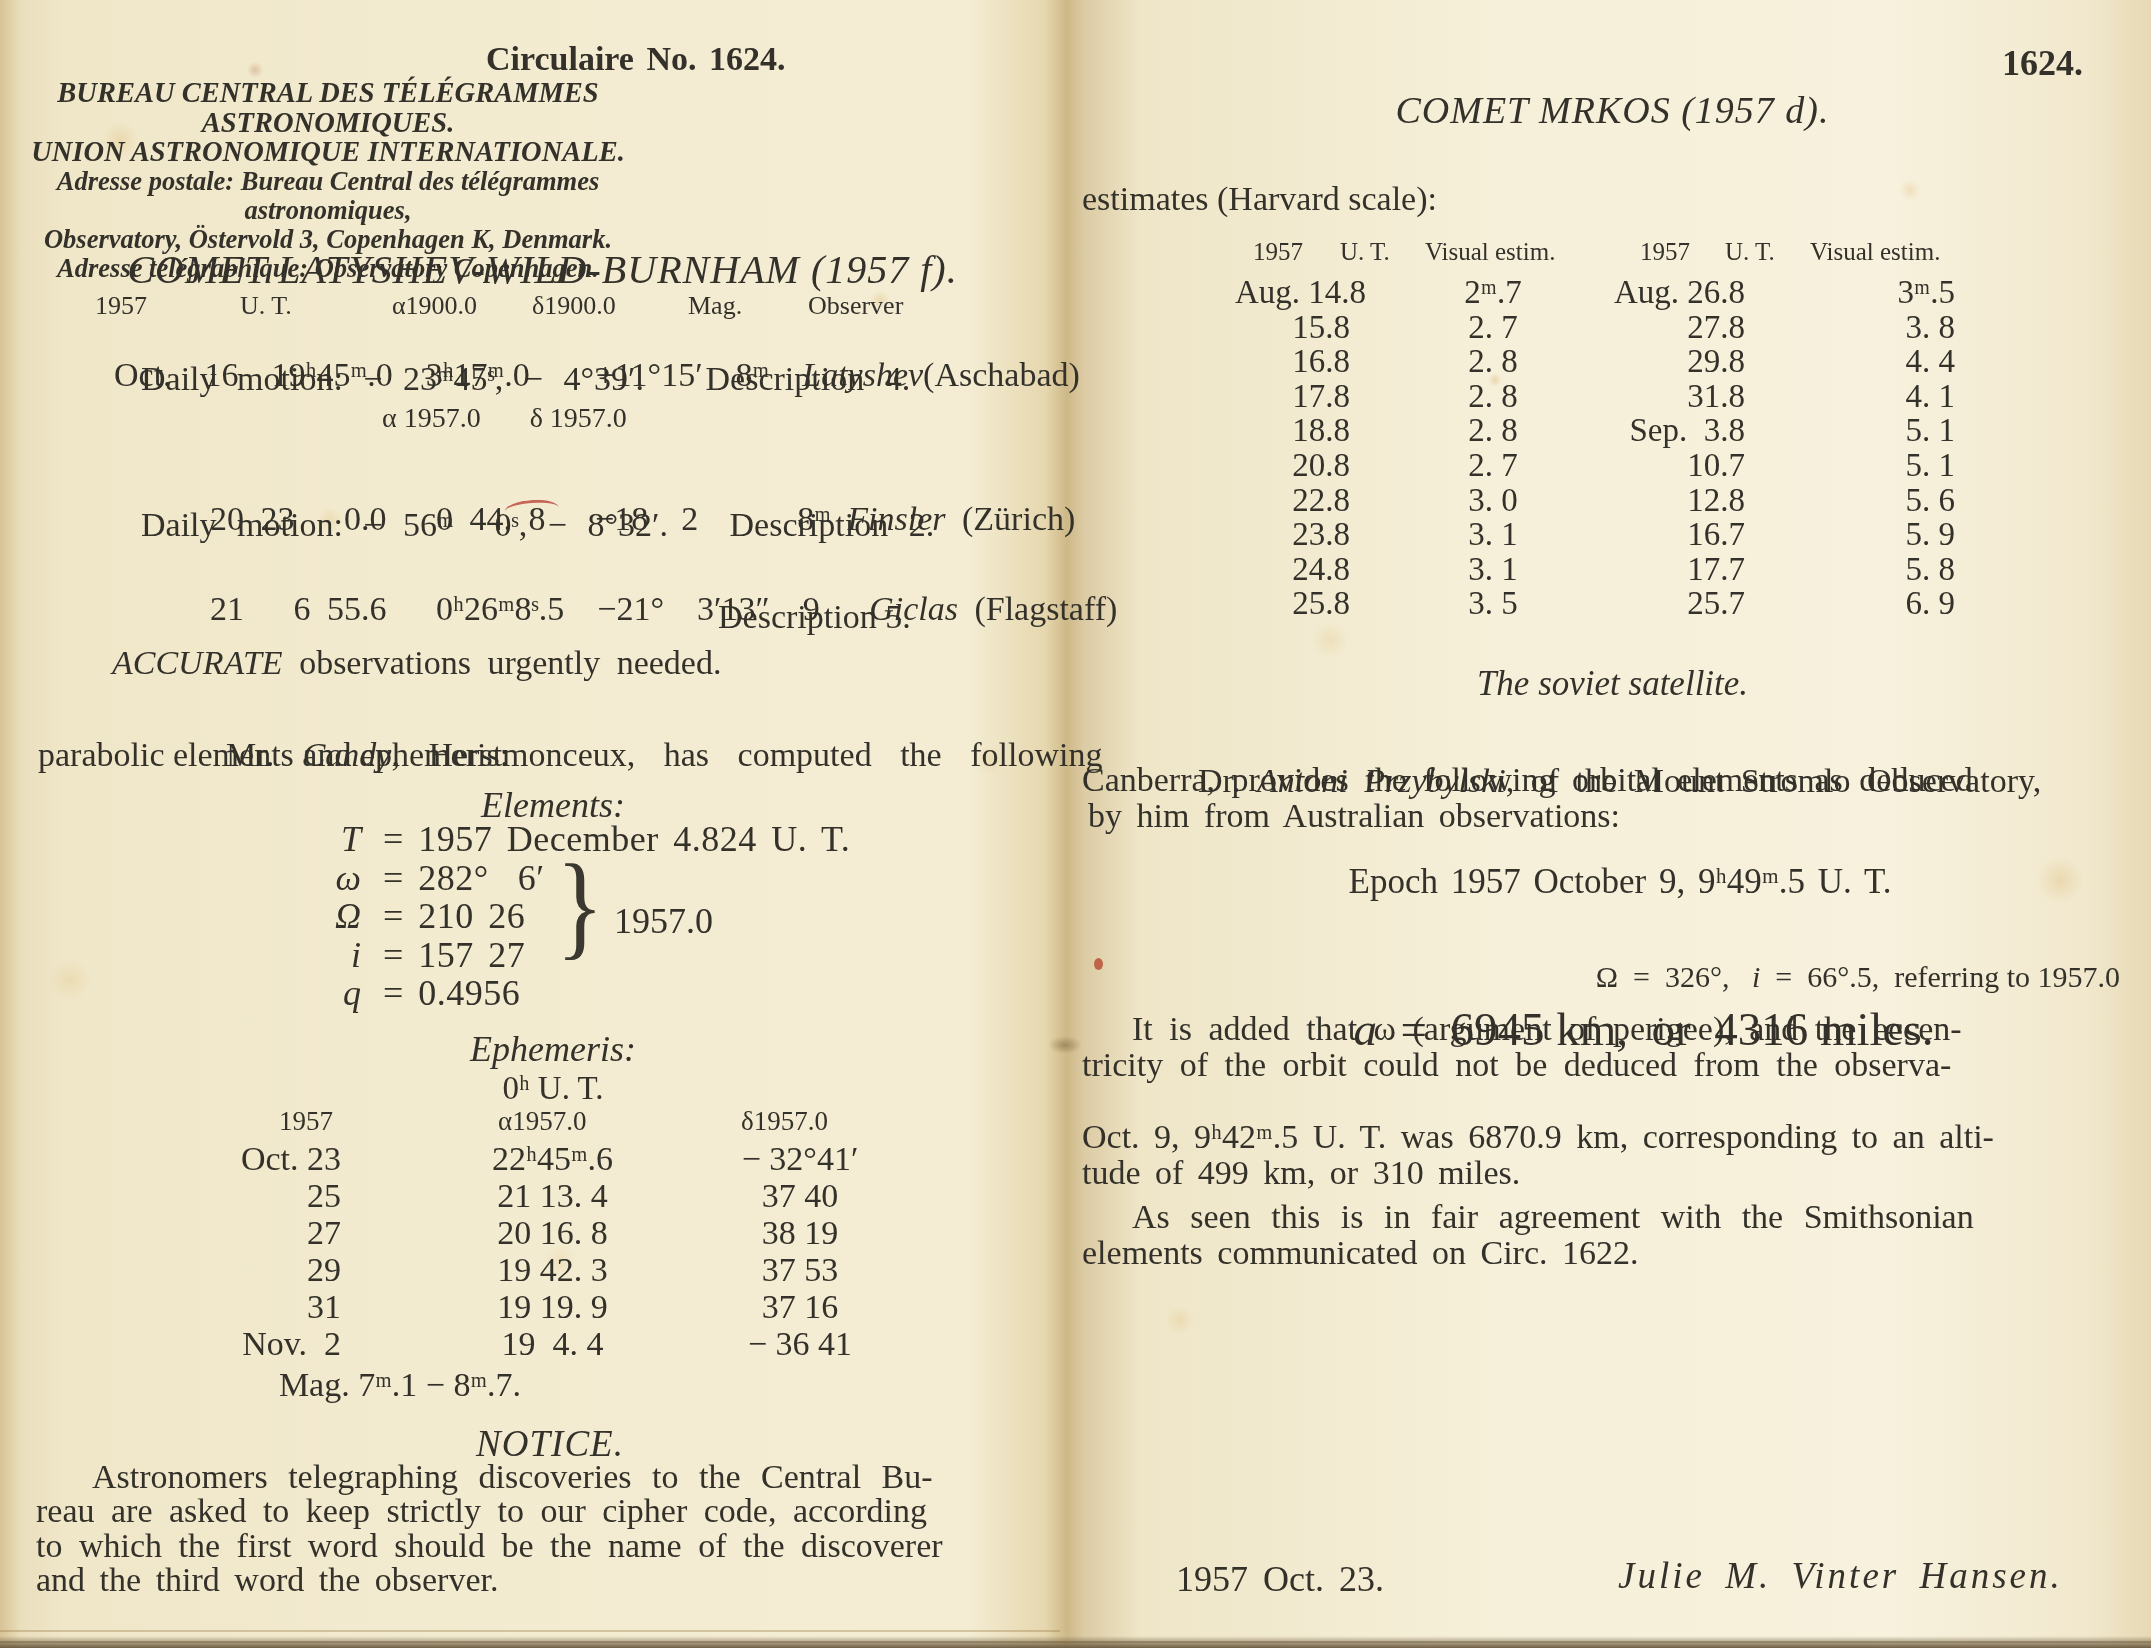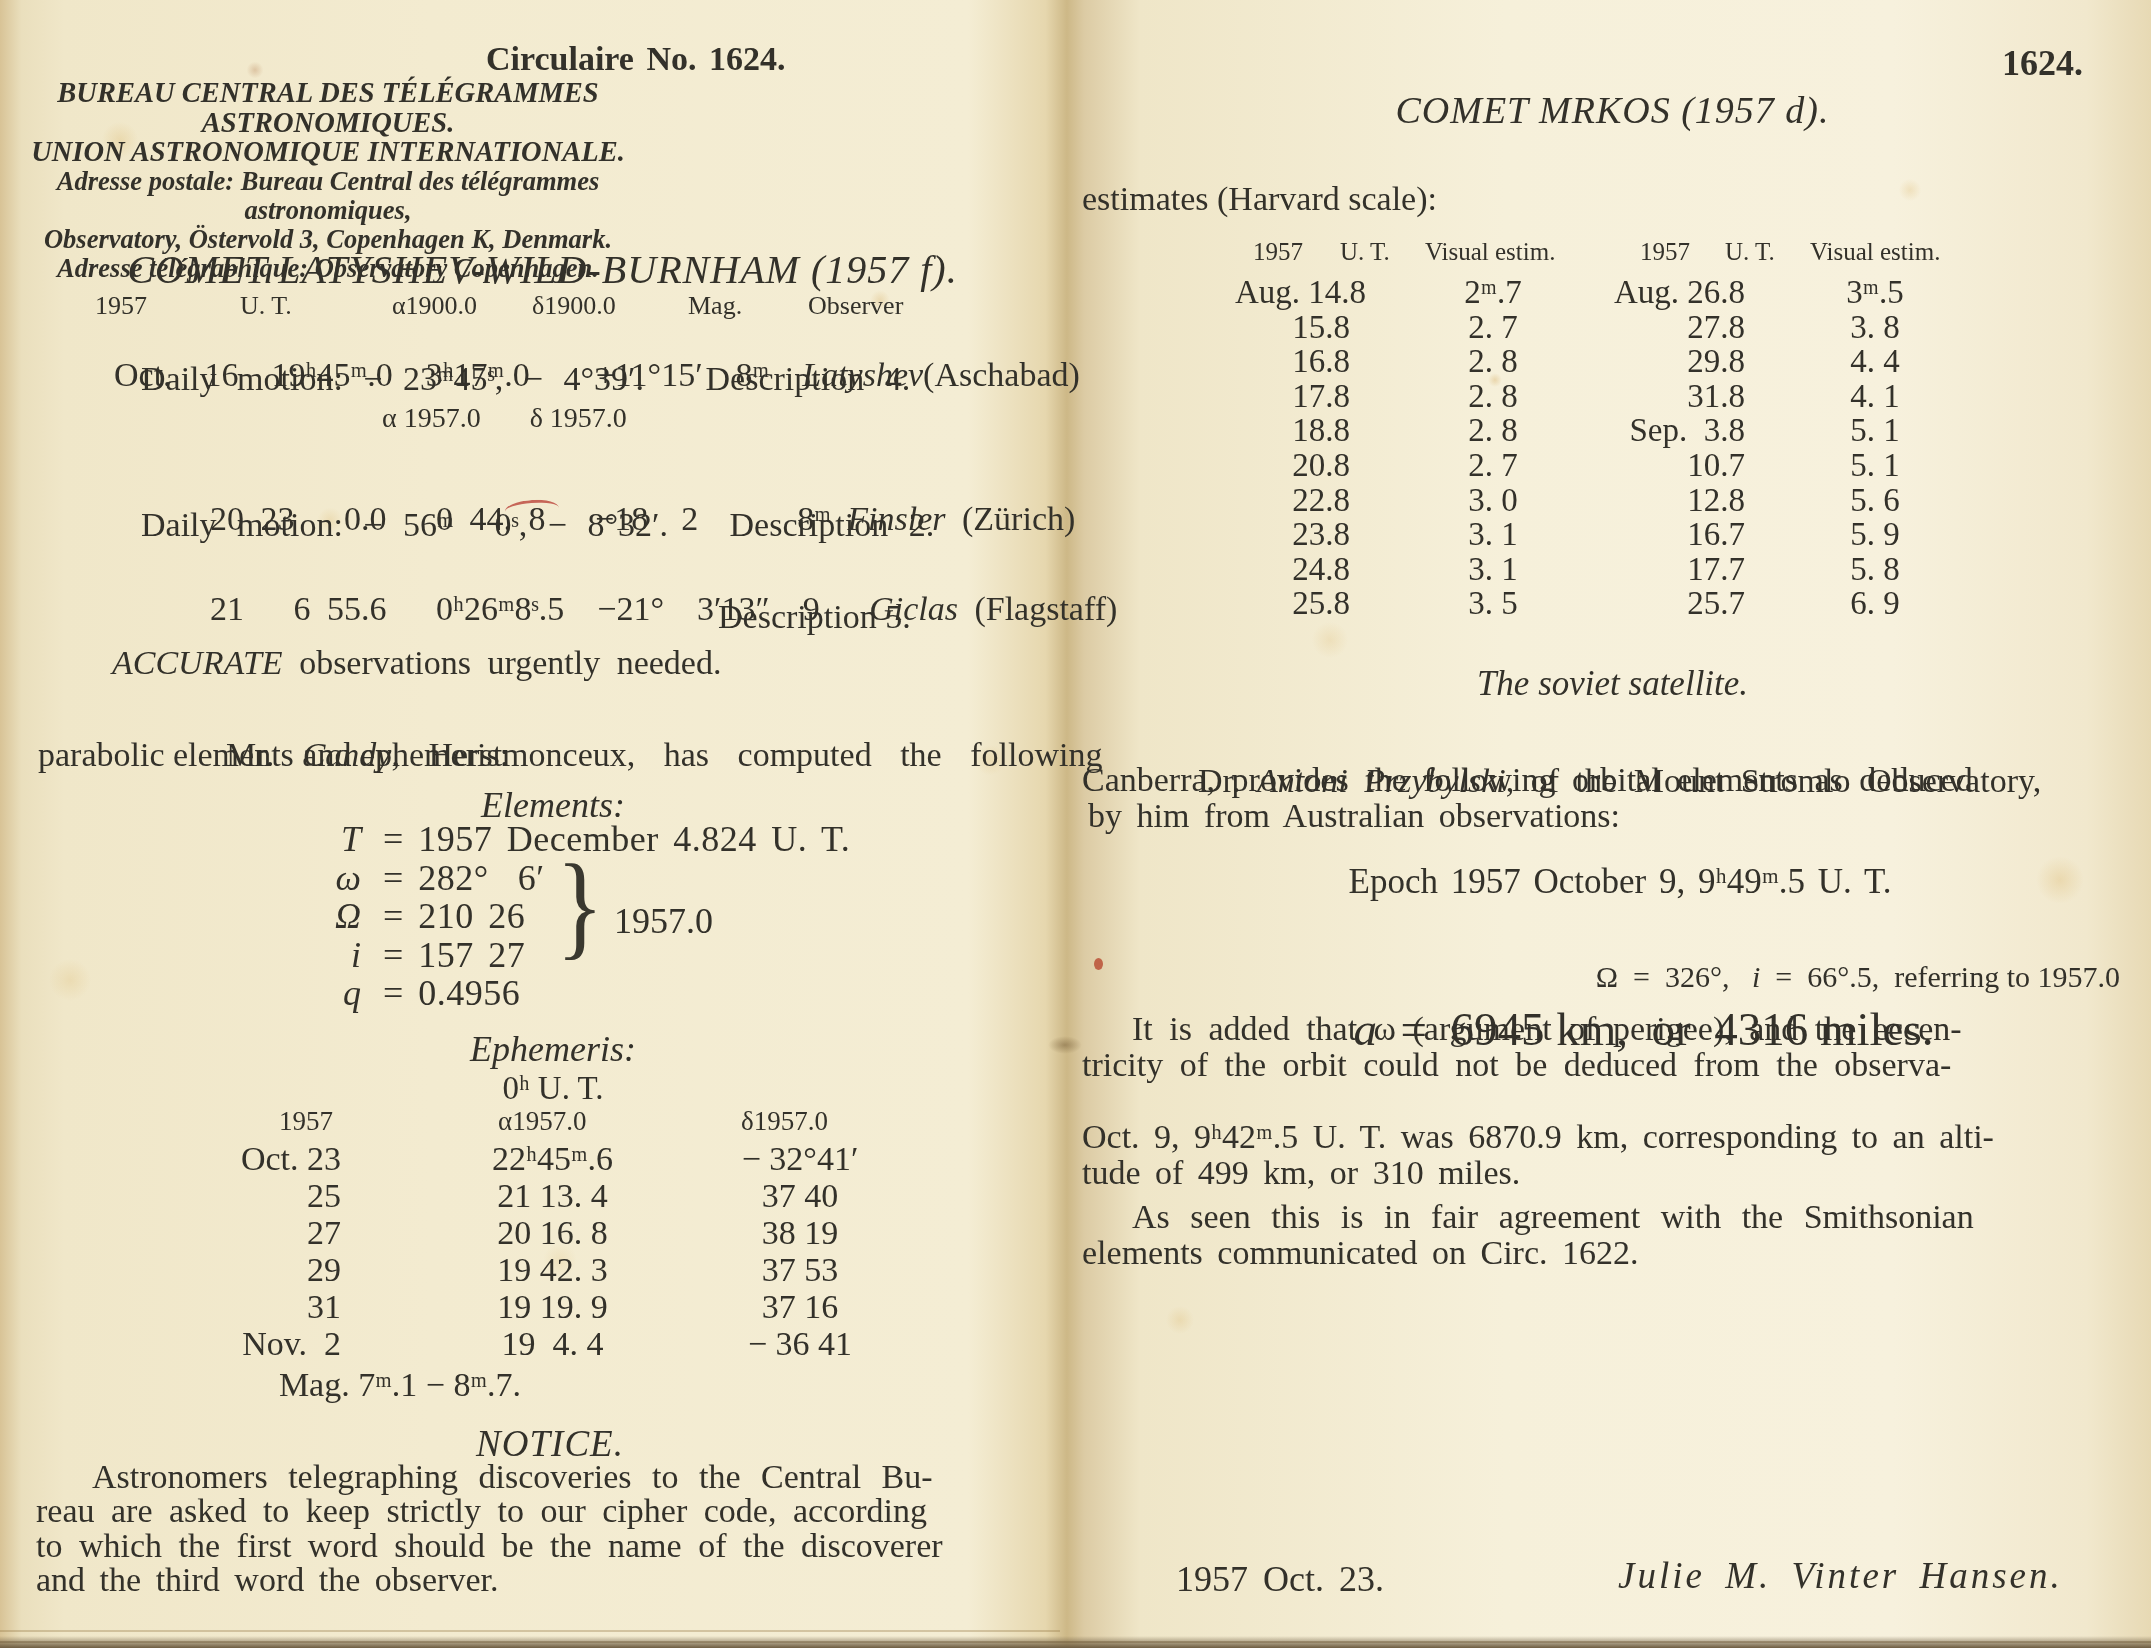--- a/index.html
+++ b/index.html
@@ -34,21 +34,21 @@
   .eph-grid .tcell:nth-child(3){text-align:center;}
   
   .elem-grid{left:260px;top:818px;grid-template-columns:105px 430px;grid-auto-rows:38.5px;font-size:36px;}
   .elem-grid .tcell:nth-child(1){text-align:right;font-style:italic;padding-right:4px;}
   .elem-grid .tcell:nth-child(2){padding-left:18px;letter-spacing:.5px;word-spacing:5px;}
   
   .mrkos-grid{left:1235px;top:274px;grid-template-columns:115px 240px 155px 210px;grid-auto-rows:34.6px;font-size:33px;}
   .mrkos-grid .tcell:nth-child(1){text-align:right;}
   .mrkos-grid .tcell:nth-child(2){text-align:center;padding-left:46px;}
   .mrkos-grid .tcell:nth-child(3){text-align:right;}
-  .mrkos-grid .tcell:nth-child(4){text-align:center;padding-left:50px;}
+  .mrkos-grid .tcell:nth-child(4){text-align:right;padding-left:50px;}
   .brace{font-size:116px;line-height:118px;font-weight:200;transform:scaleX(.85);color:#3a382f;}
   .squiggle{width:54px;height:16px;border-top:3px solid #bf4f44;border-radius:60%;transform:rotate(-4deg);opacity:.85;}
   .red-dot{width:9px;height:12px;background:#b8492f;border-radius:50%;opacity:.8;}
   .spots{left:0;top:0;width:100%;height:100%;pointer-events:none;background-image:
     radial-gradient(circle 26px at 120px 140px, rgba(206,152,48,.18), rgba(206,152,48,0) 70%),
     radial-gradient(circle 18px at 330px 520px, rgba(206,152,48,.16), rgba(206,152,48,0) 70%),
     radial-gradient(circle 30px at 70px 980px,  rgba(206,152,48,.15), rgba(206,152,48,0) 70%),
     radial-gradient(circle 14px at 880px 300px, rgba(198,140,40,.2),  rgba(198,140,40,0) 70%),
     radial-gradient(circle 22px at 990px 760px, rgba(206,152,48,.14), rgba(206,152,48,0) 70%),
     radial-gradient(circle 10px at 1495px 380px,rgba(198,140,40,.25), rgba(198,140,40,0) 70%),

